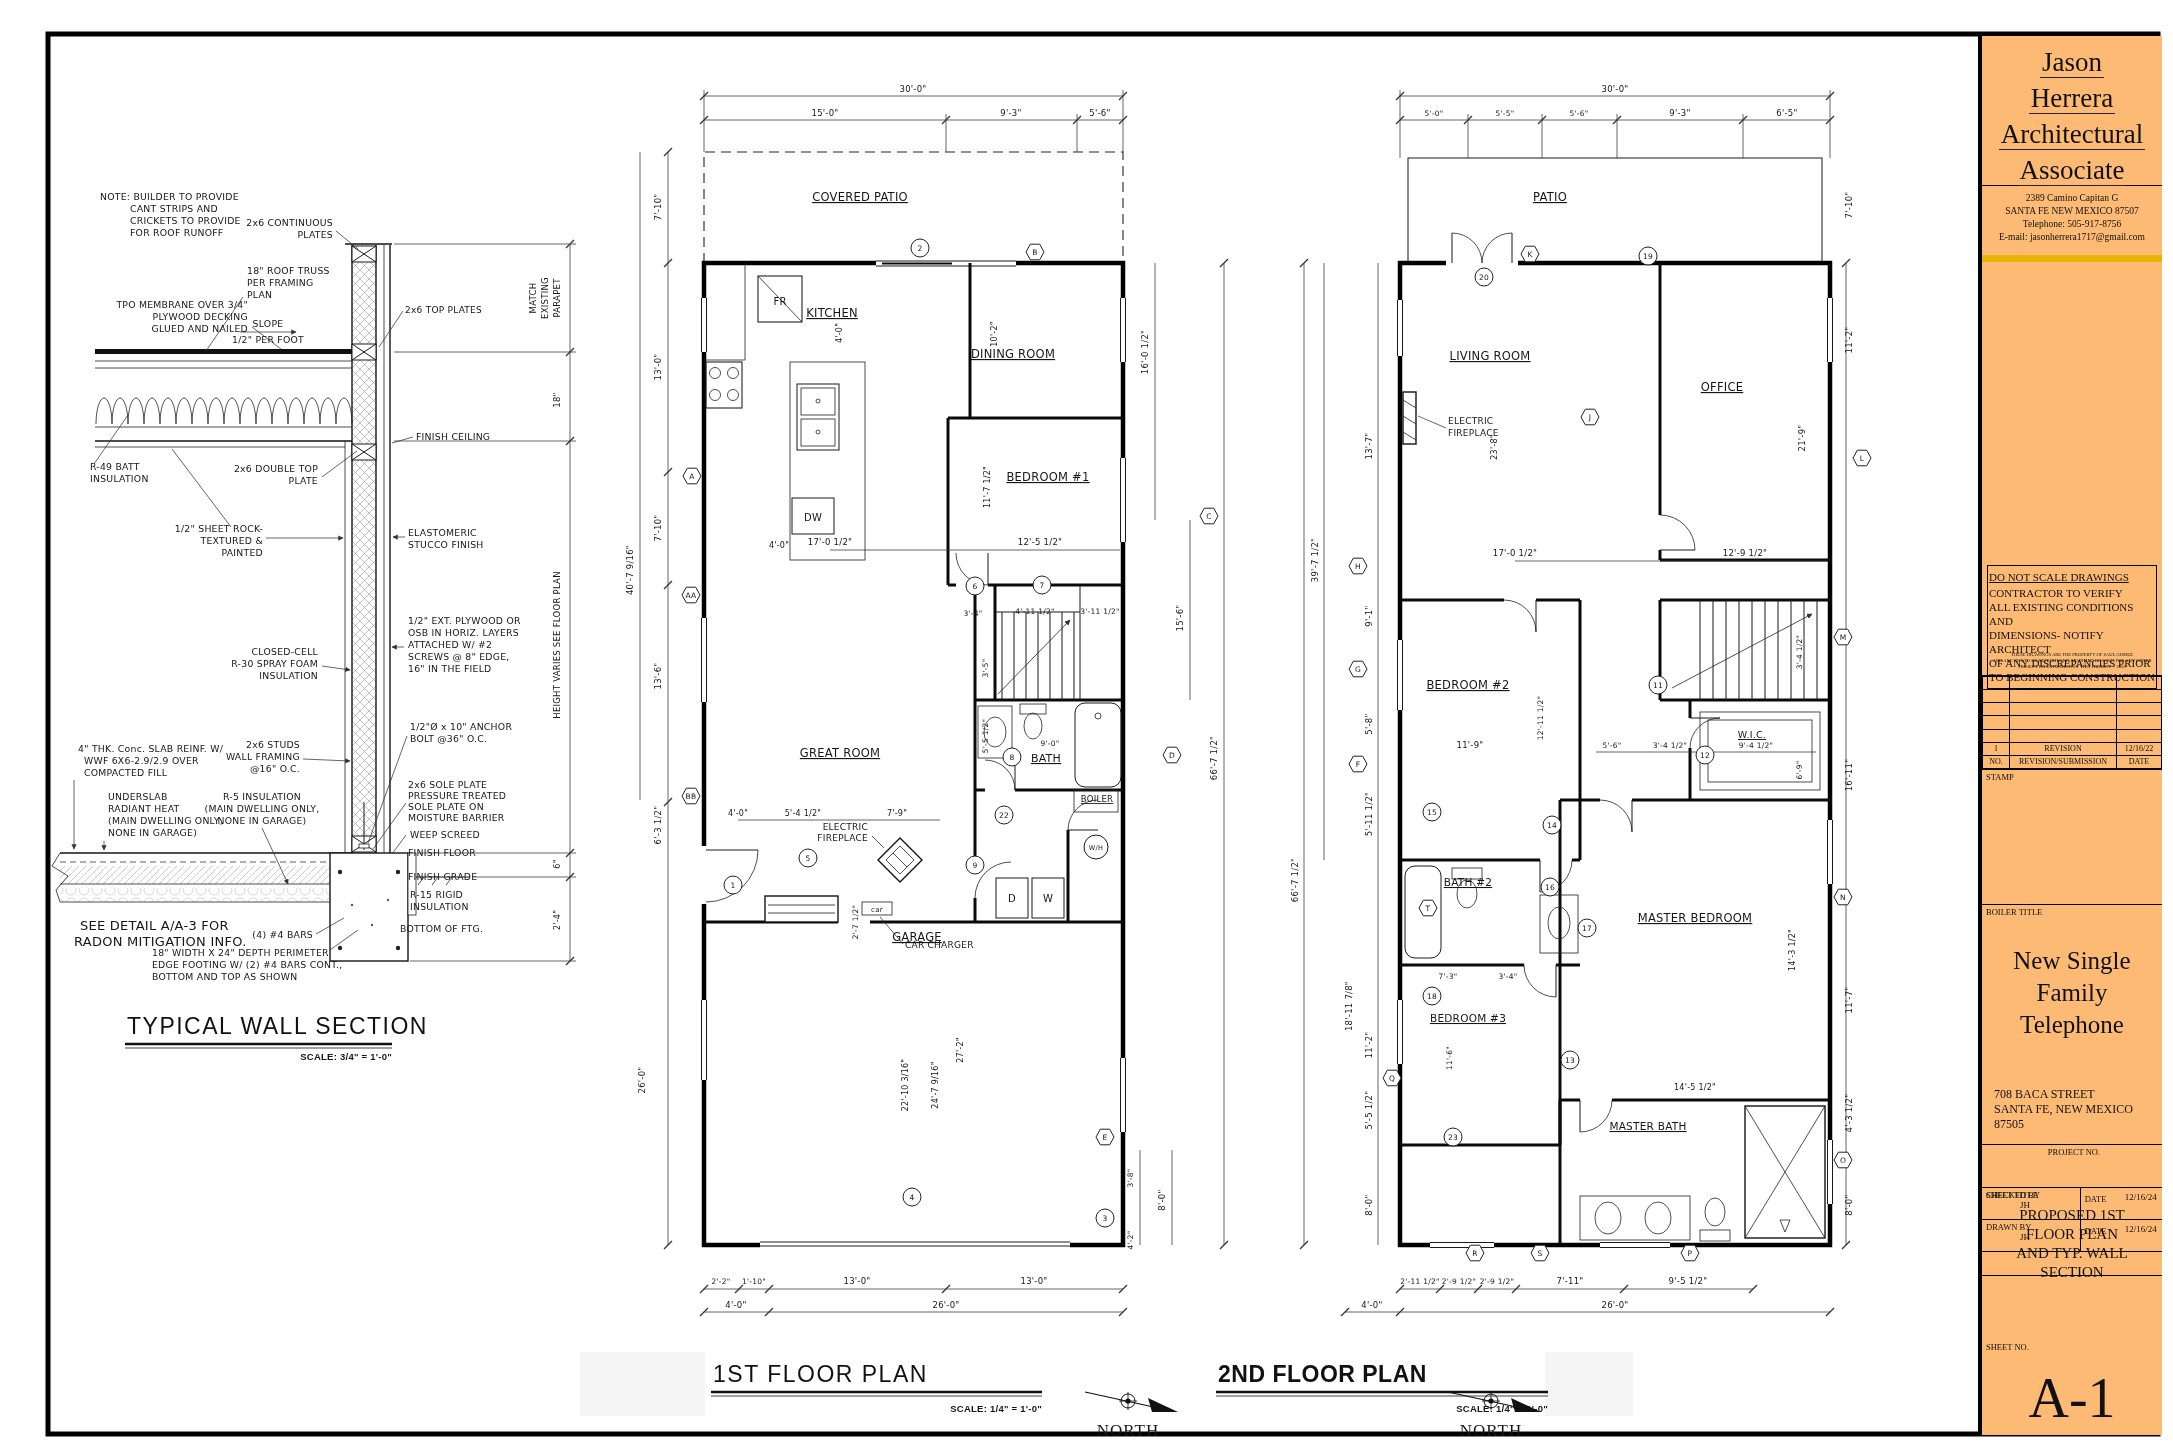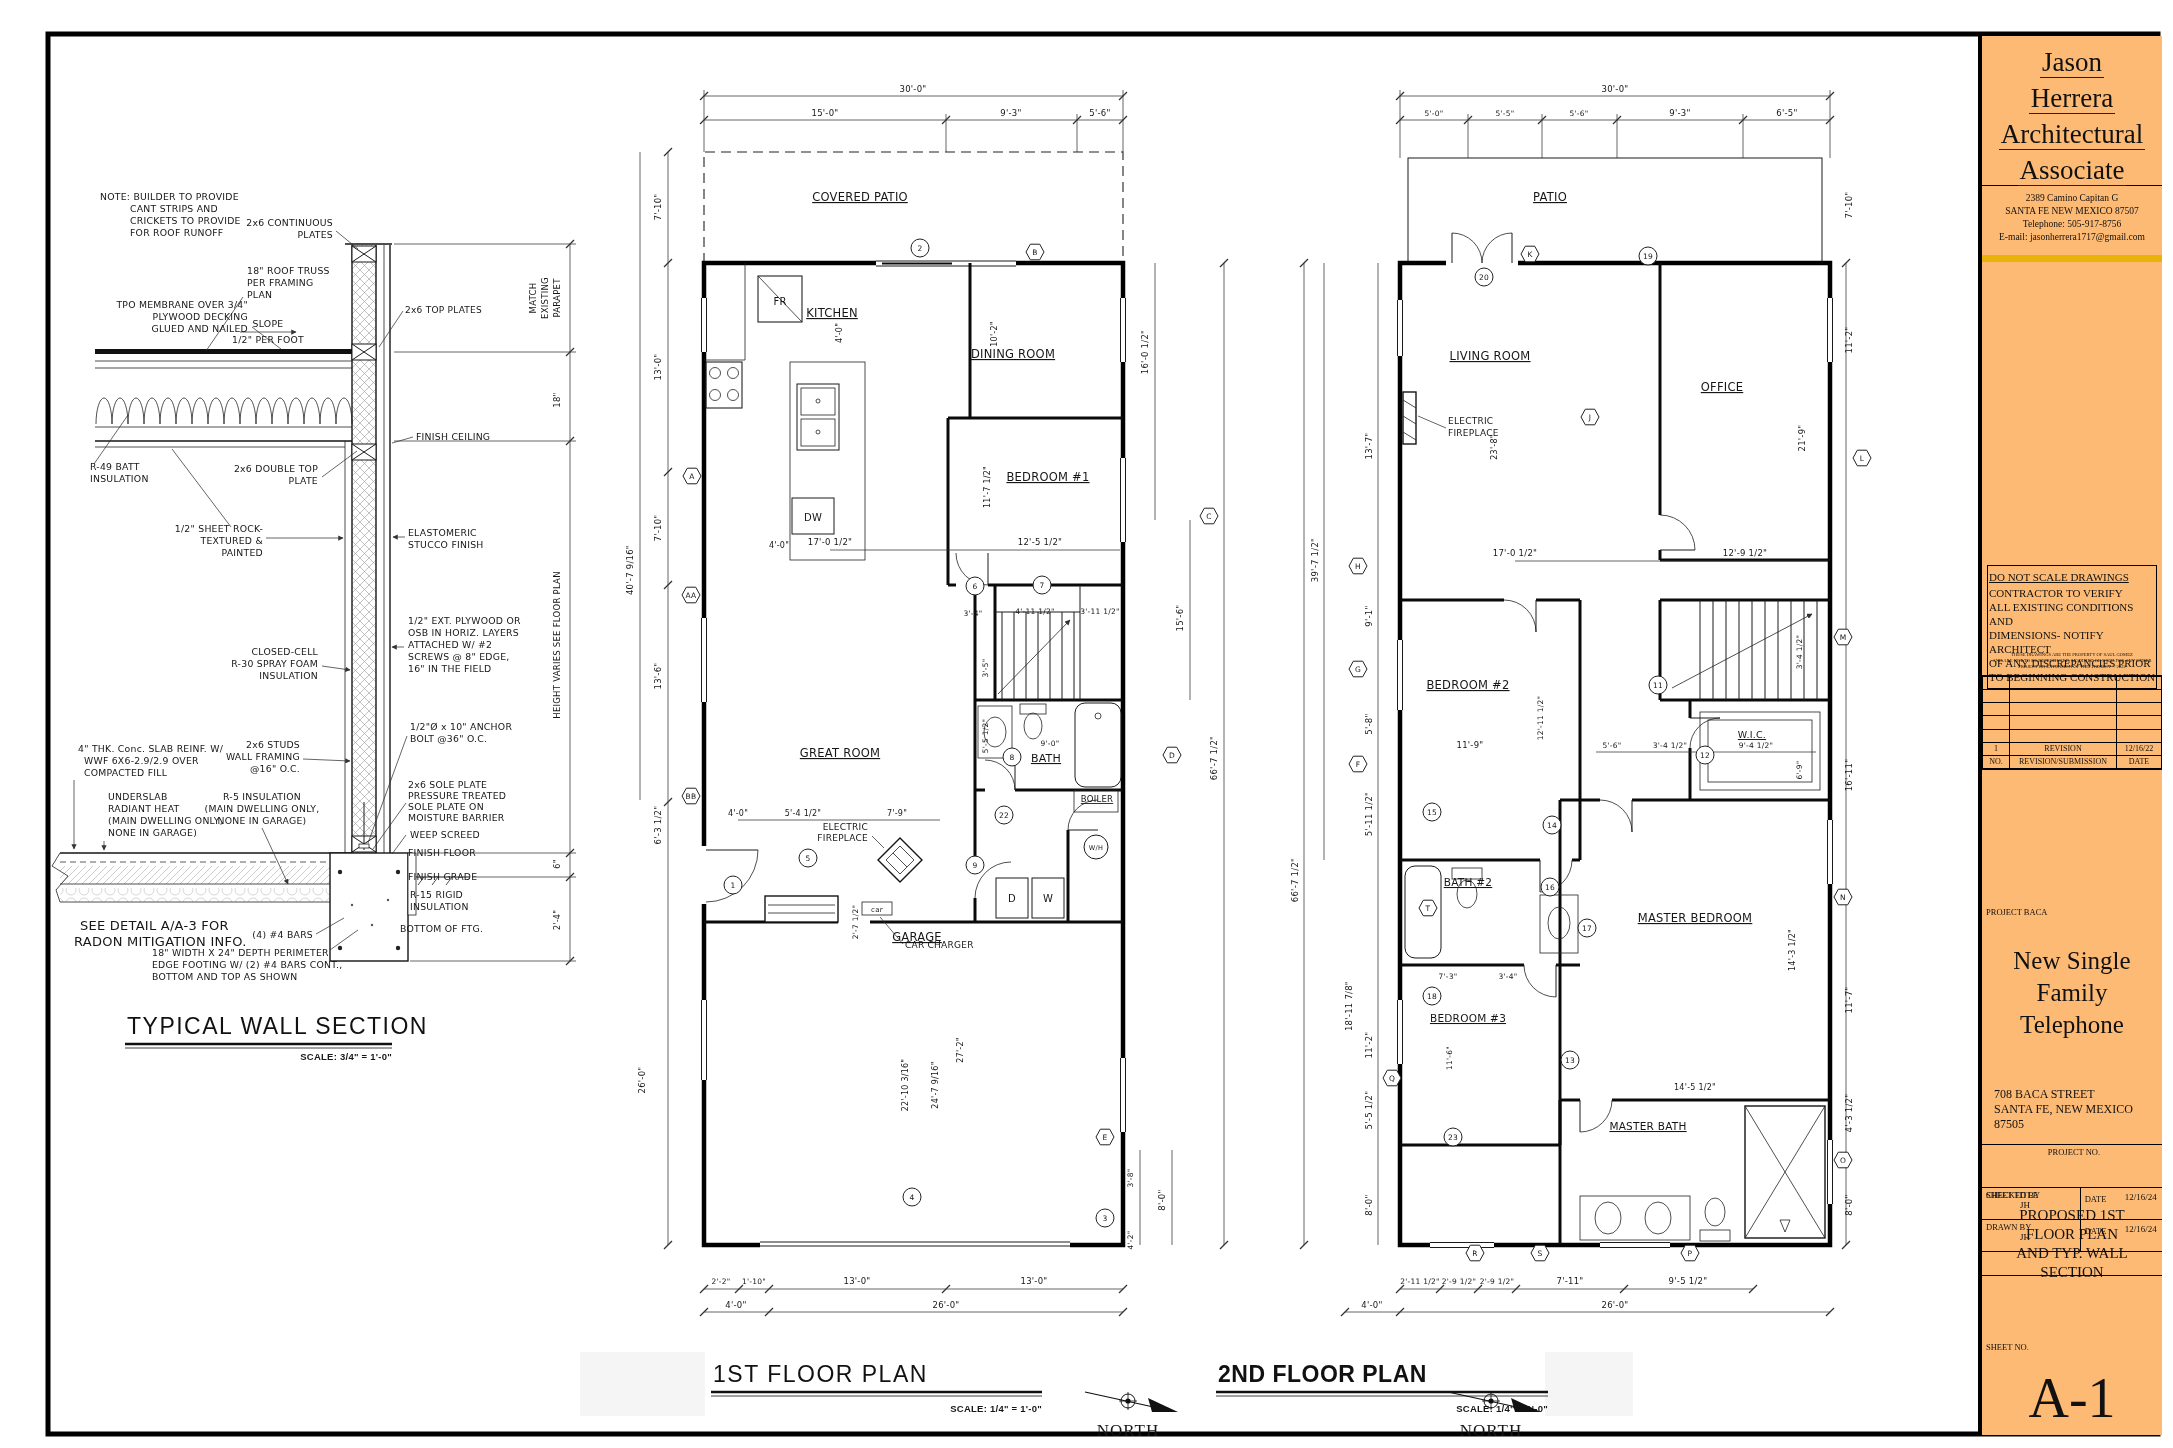--- a/index.html
+++ b/index.html
@@ -995,22 +995,25 @@
         <td>12/16/22</td>
       </tr>
       <tr>
         <td>NO.</td>
         <td>REVISION/SUBMISSION</td>
         <td>DATE</td>
       </tr>
     </tbody>
         </table>
   </div>
+  <div class="tb-sec" style="top:734px;height:135px;">
+    <div class="lbl">STAMP</div>
+  </div>
   <div class="tb-sec" style="top:869px;height:240px;">
-    <div class="lbl">PROJECT BACA</div>
+    <div class="lbl">BOILER TITLE</div>
     <div class="ptitle">
       <div>New Single</div>
       <div>Family</div>
       <div>Telephone</div>
     </div>
     <div class="paddr">
       <div>708 BACA STREET</div>
       <div>SANTA FE, NEW MEXICO</div>
       <div>87505</div>
     </div>

